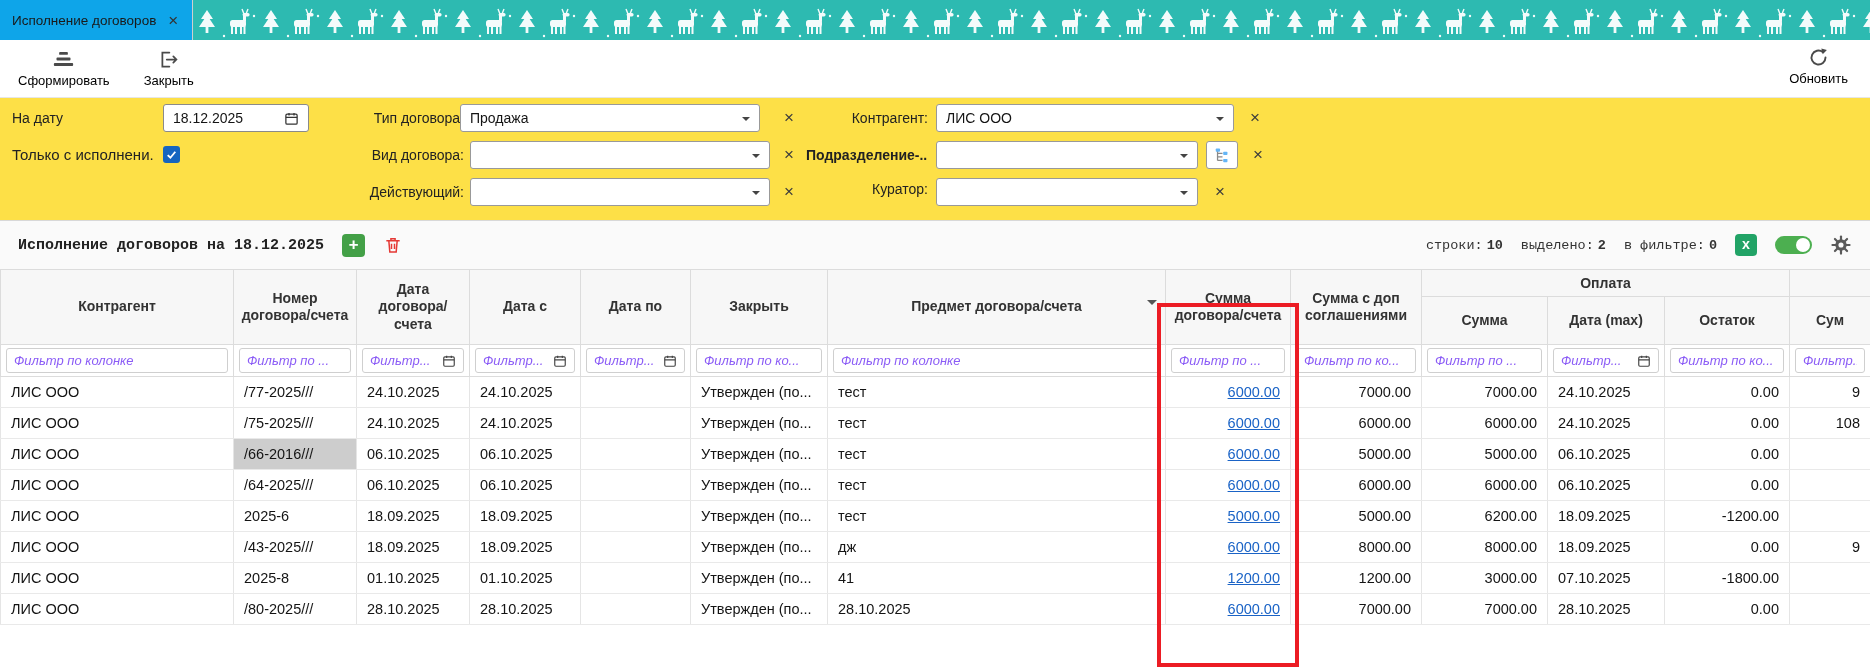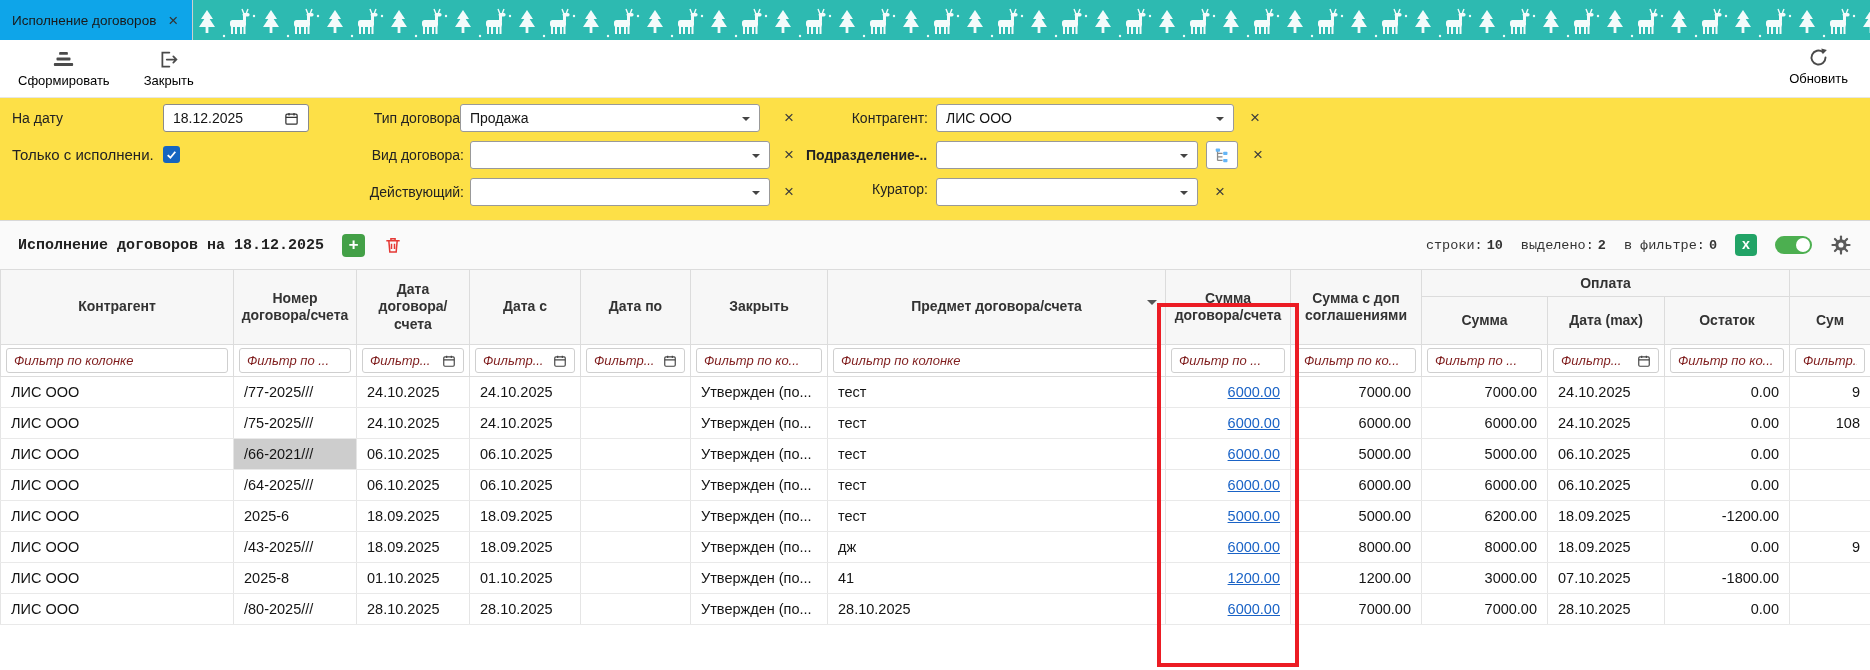--- a/index.html
+++ b/index.html
@@ -75,21 +75,21 @@
   tr.h-top { height:27px; }
   tr.h-sub { height:48px; }
   tr.h-filter { height:32px; }
   tr.h-filter th { background:#fff; padding:0; }
   .hlbl { white-space:pre-line; line-height:1.25; }
   .sort-ind { position:absolute; right:8px; top:30px; width:0; height:0;
     border:5px solid transparent; border-top-color:#555; }
   .fbox { margin:3px 5px; height:25px; border:1px solid #cfcfcf; border-radius:3px;
     background:#fff; display:flex; align-items:center; justify-content:space-between;
     padding:0 7px; overflow:hidden; cursor:text; }
-  .fbox .ph { font-size:13px; font-style:italic; font-weight:normal; color:#7f1d1d;
+  .fbox .ph { font-size:13px; font-style:italic; font-weight:normal; color:#8b5cf6;
     white-space:nowrap; overflow:hidden; }
   .fbox svg { width:14px; height:14px; flex:0 0 auto; }
   tbody td { height:31px; border-right:1px solid #e5e5e5; border-bottom:1px solid #e9e9e9;
     font-size:14.5px; color:#141414; padding:0 10px; white-space:nowrap; overflow:hidden; }
   tbody td:first-child { border-left:1px solid #e5e5e5; }
   tbody td.num { text-align:right; }
   tbody td.sel-cell { background:#cdcdcd; }
   .linkv { color:#1a63c6; text-decoration:underline; cursor:pointer; }
 
   
@@ -471,21 +471,21 @@
           <td>тест</td>
           <td class="num"><span class="linkv" style="color: rgb(26, 99, 198);">6000.00</span></td>
           <td class="num">6000.00</td>
           <td class="num">6000.00</td>
           <td>24.10.2025</td>
           <td class="num">0.00</td>
           <td class="num">108</td>
         </tr>
         <tr>
           <td>ЛИС ООО</td>
-          <td class="sel-cell">/66-2021///</td>
+          <td class="sel-cell">/66-2016///</td>
           <td>06.10.2025</td>
           <td>06.10.2025</td>
           <td></td>
           <td>Утвержден (по...</td>
           <td>тест</td>
           <td class="num"><span class="linkv" style="color: rgb(26, 99, 198);">6000.00</span></td>
           <td class="num">5000.00</td>
           <td class="num">5000.00</td>
           <td>06.10.2025</td>
           <td class="num">0.00</td>

